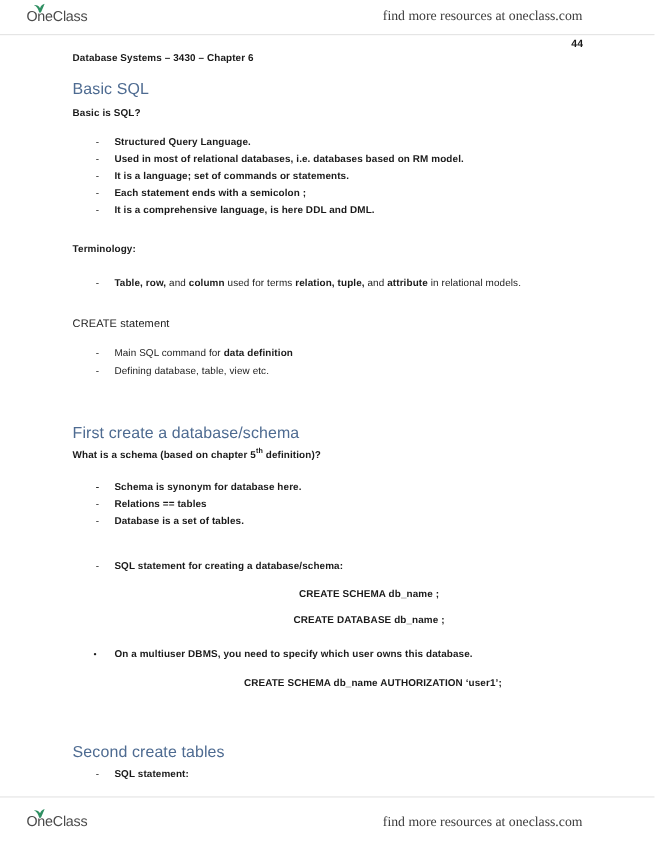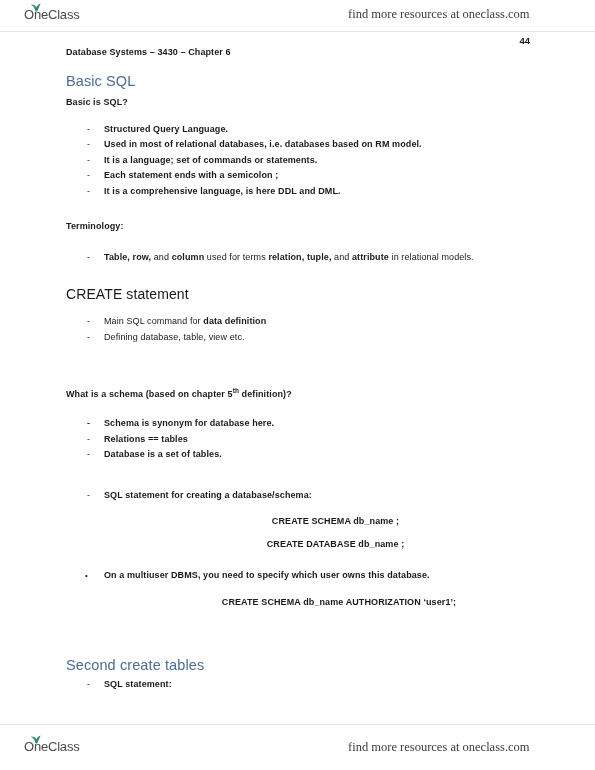--- a/index.html
+++ b/index.html
@@ -128,21 +128,21 @@
     margin: 0;
     font-size: 9px;
     font-weight: bold;
     color: #1a1a1a;
     line-height: 15px;
     letter-spacing: 0.1px;
   }
 
   p.para-reg {
     margin: 0;
-    font-size: 14px;
+    font-size: 10px;
     font-weight: normal;
     color: #1a1a1a;
     line-height: 15px;
     letter-spacing: 0.1px;
   }
 
   ul.dashlist {
     margin: 0;
     padding: 0;
     list-style: none;
@@ -248,20 +248,21 @@
       </li>
       <li>
         <span class="mk">-</span>
         <span class="nb">Defining database, table, view etc.</span>
       </li>
     </ul>
 
     <div class="sp26"></div>
     <div class="sp14"></div>
 
+    <h2 class="sec-head">First create a database/schema</h2>
     <div class="sp2"></div>
     <p class="para"><span>What is a schema (based on chapter 5</span><sup>th</sup><span> definition)?</span></p>
     <div class="sp14"></div>
 
     <ul class="dashlist">
       <li><span class="mk">-</span></li>
       <li><span class="mk">-</span><span>Schema is synonym for database here.</span></li>
       <li><span class="mk">-</span><span>Relations == tables</span></li>
       <li><span class="mk">-</span><span>Database is a set of tables.</span></li>
     </ul>

